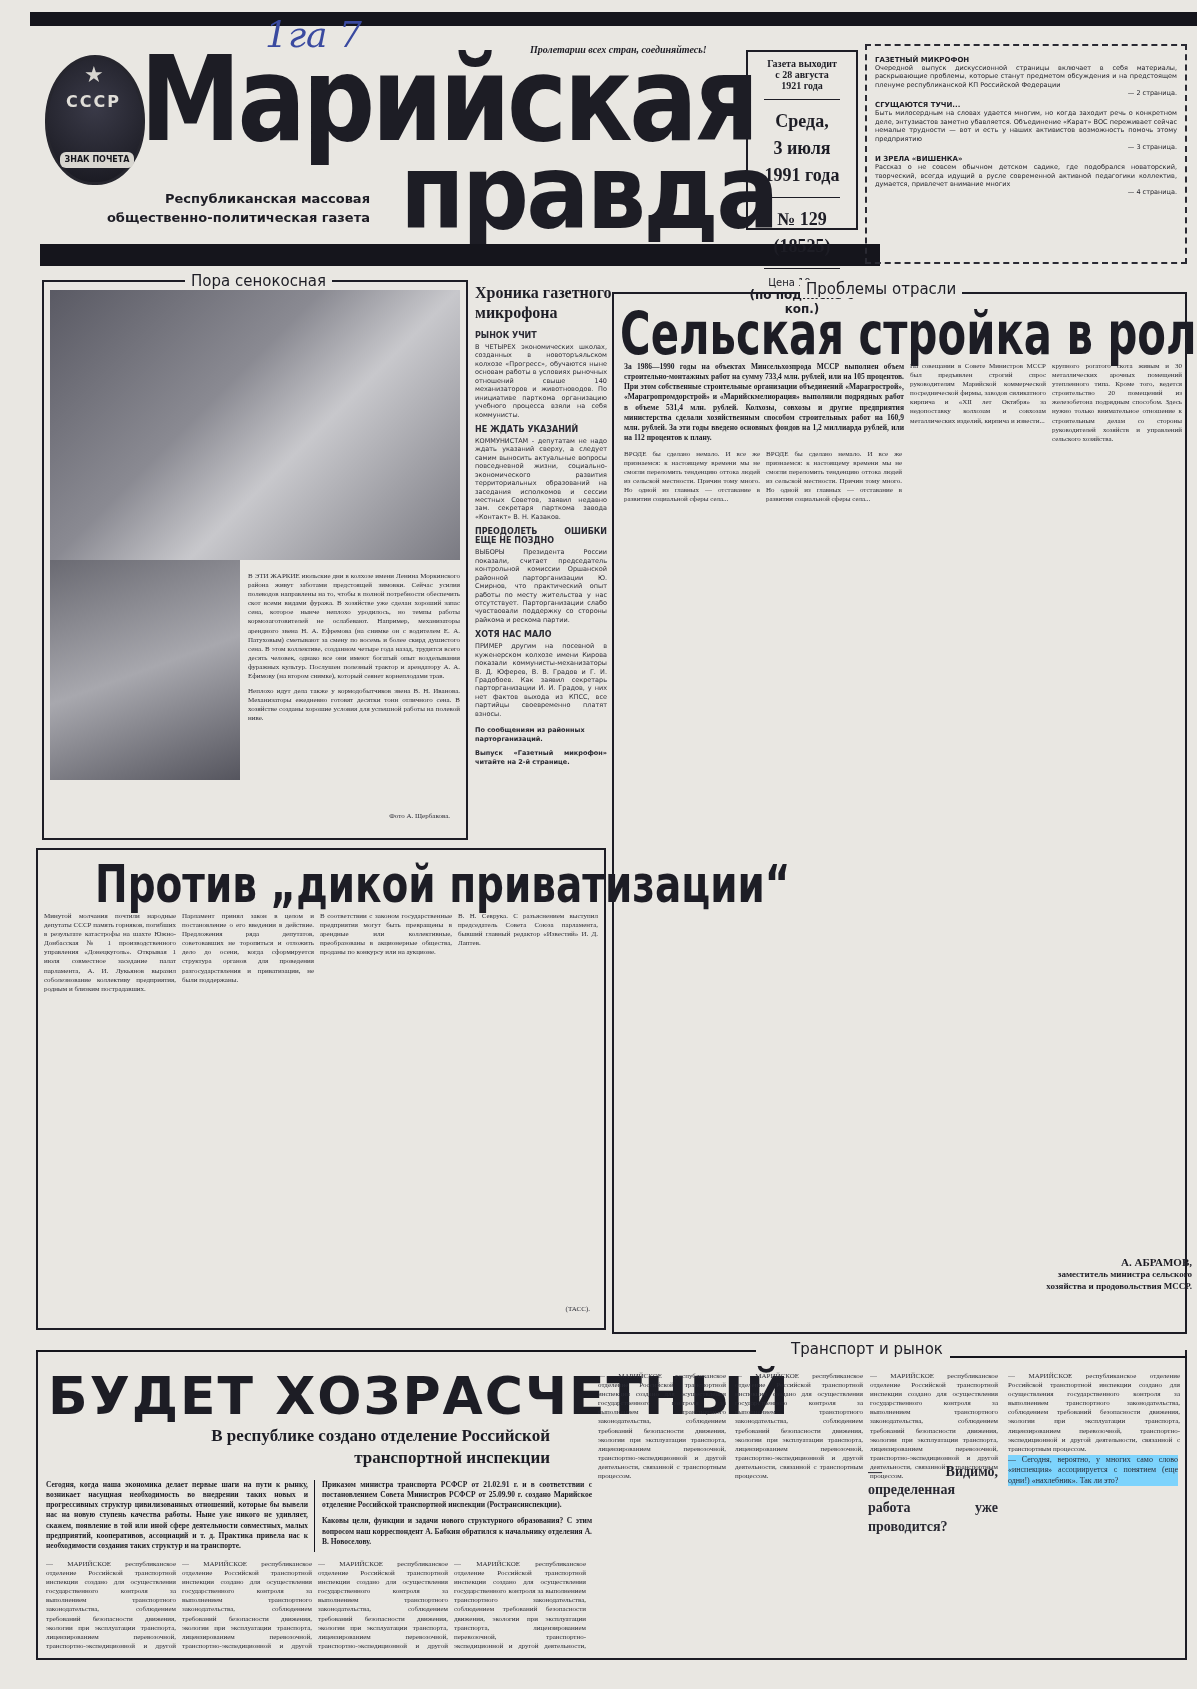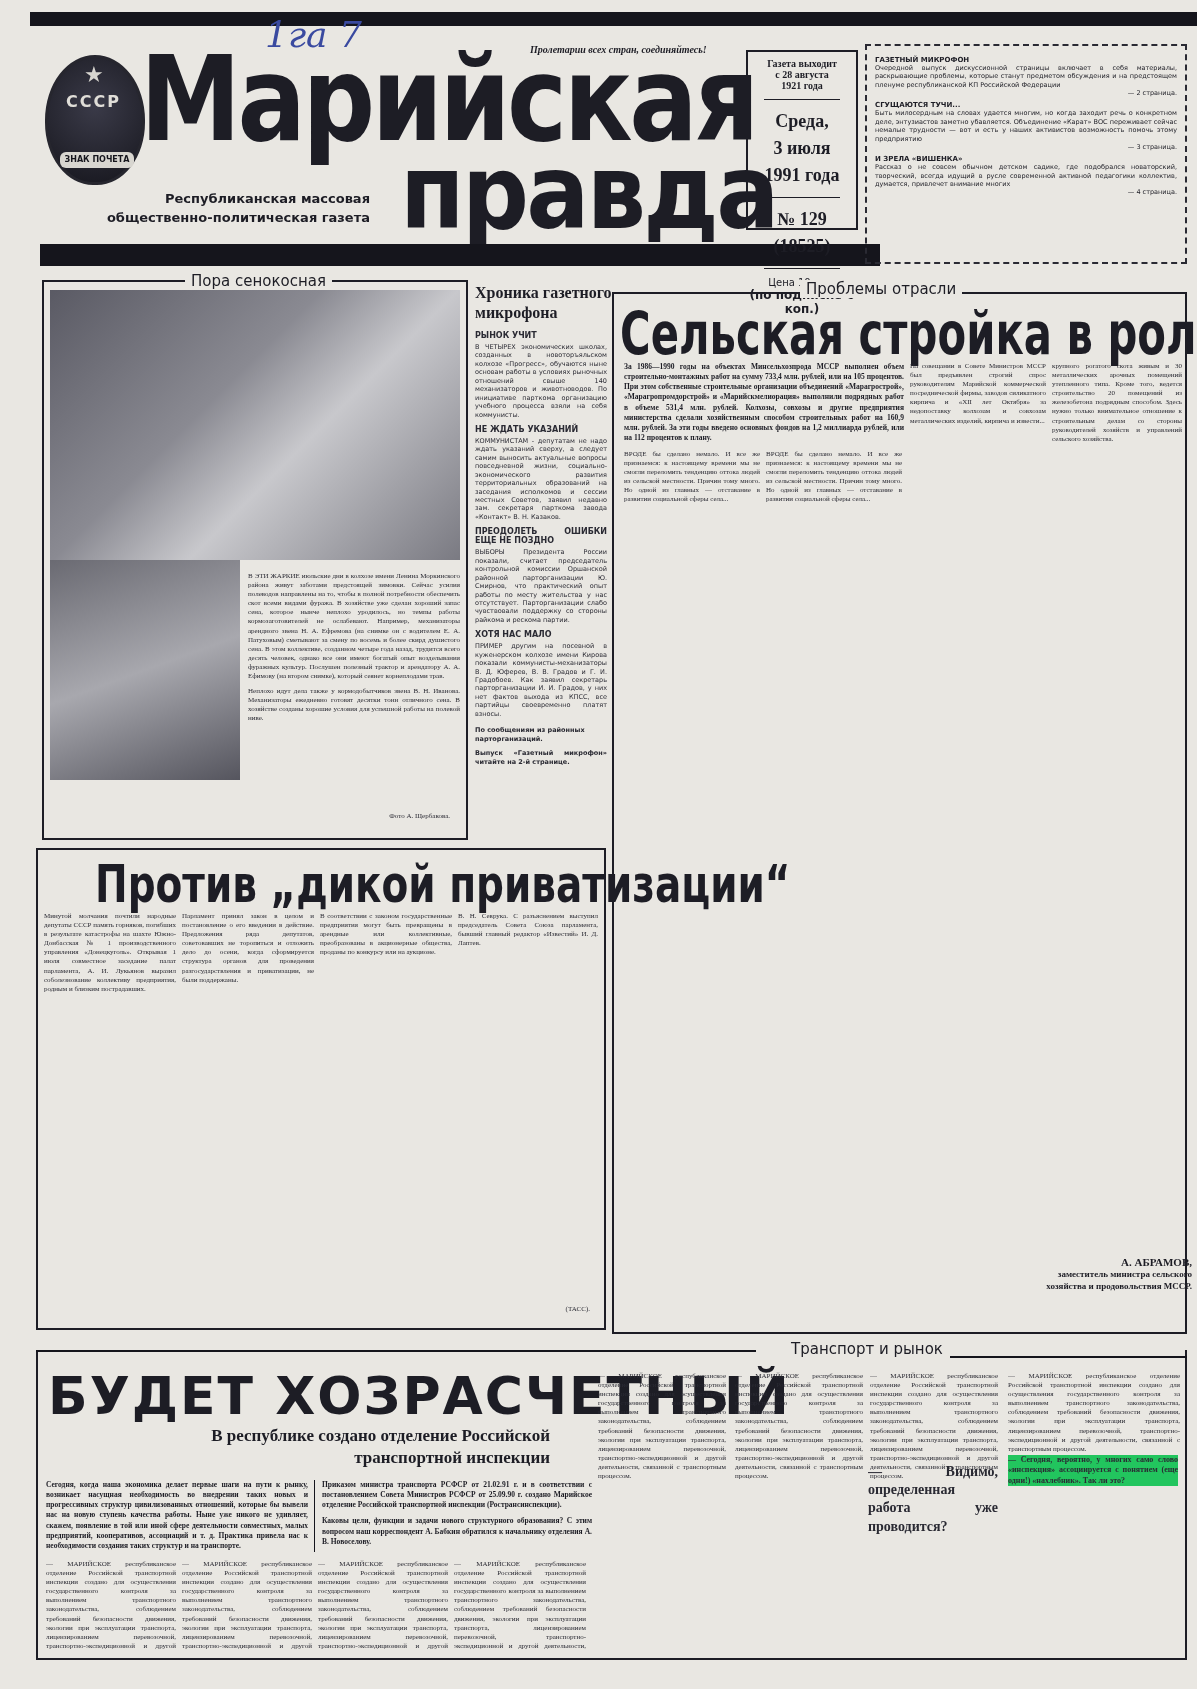--- a/index.html
+++ b/index.html
@@ -156,13 +156,13 @@
 <div class="abs col" style="left:454px;top:1560px;width:132px;height:90px">— МАРИЙСКОЕ республиканское отделение Российской транспортной инспекции создано для осуществления государственного контроля за выполнением транспортного законодательства, соблюдением требований безопасности движения, экологии при эксплуатации транспорта, лицензированием перевозочной, транспортно-экспедиционной и другой деятельности, связанной с транспортным процессом.</div>
 <div class="abs col" style="left:598px;top:1372px;width:128px;height:280px">— МАРИЙСКОЕ республиканское отделение Российской транспортной инспекции создано для осуществления государственного контроля за выполнением транспортного законодательства, соблюдением требований безопасности движения, экологии при эксплуатации транспорта, лицензированием перевозочной, транспортно-экспедиционной и другой деятельности, связанной с транспортным процессом.</div>
 <div class="abs col" style="left:735px;top:1372px;width:128px;height:280px">— МАРИЙСКОЕ республиканское отделение Российской транспортной инспекции создано для осуществления государственного контроля за выполнением транспортного законодательства, соблюдением требований безопасности движения, экологии при эксплуатации транспорта, лицензированием перевозочной, транспортно-экспедиционной и другой деятельности, связанной с транспортным процессом.</div>
 <div class="abs col" style="left:870px;top:1372px;width:128px;height:280px">
   <p>— МАРИЙСКОЕ республиканское отделение Российской транспортной инспекции создано для осуществления государственного контроля за выполнением транспортного законодательства, соблюдением требований безопасности движения, экологии при эксплуатации транспорта, лицензированием перевозочной, транспортно-экспедиционной и другой деятельности, связанной с транспортным процессом.</p>
 </div>
 <div class="abs col" style="left:868px;top:1463px;width:130px;font-weight:bold;font-size:14px">— Видимо, определенная работа уже проводится?</div>
 <div class="abs col" style="left:1008px;top:1372px;width:172px;height:280px">
   <p>— МАРИЙСКОЕ республиканское отделение Российской транспортной инспекции создано для осуществления государственного контроля за выполнением транспортного законодательства, соблюдением требований безопасности движения, экологии при эксплуатации транспорта, лицензированием перевозочной, транспортно-экспедиционной и другой деятельности, связанной с транспортным процессом.</p>
 </div>
-<div class="abs col" style="left:1008px;top:1455px;width:170px;font-weight:bold;font-size:8px;background:#22c55e">— Сегодня, вероятно, у многих само слово «инспекция» ассоциируется с понятием (еще одни!) «нахлебник». Так ли это?</div>
+<div class="abs col" style="left:1008px;top:1455px;width:170px;font-weight:normal;font-size:8px;background:#7dd3fc">— Сегодня, вероятно, у многих само слово «инспекция» ассоциируется с понятием (еще одни!) «нахлебник». Так ли это?</div>
 
 </body></html>

